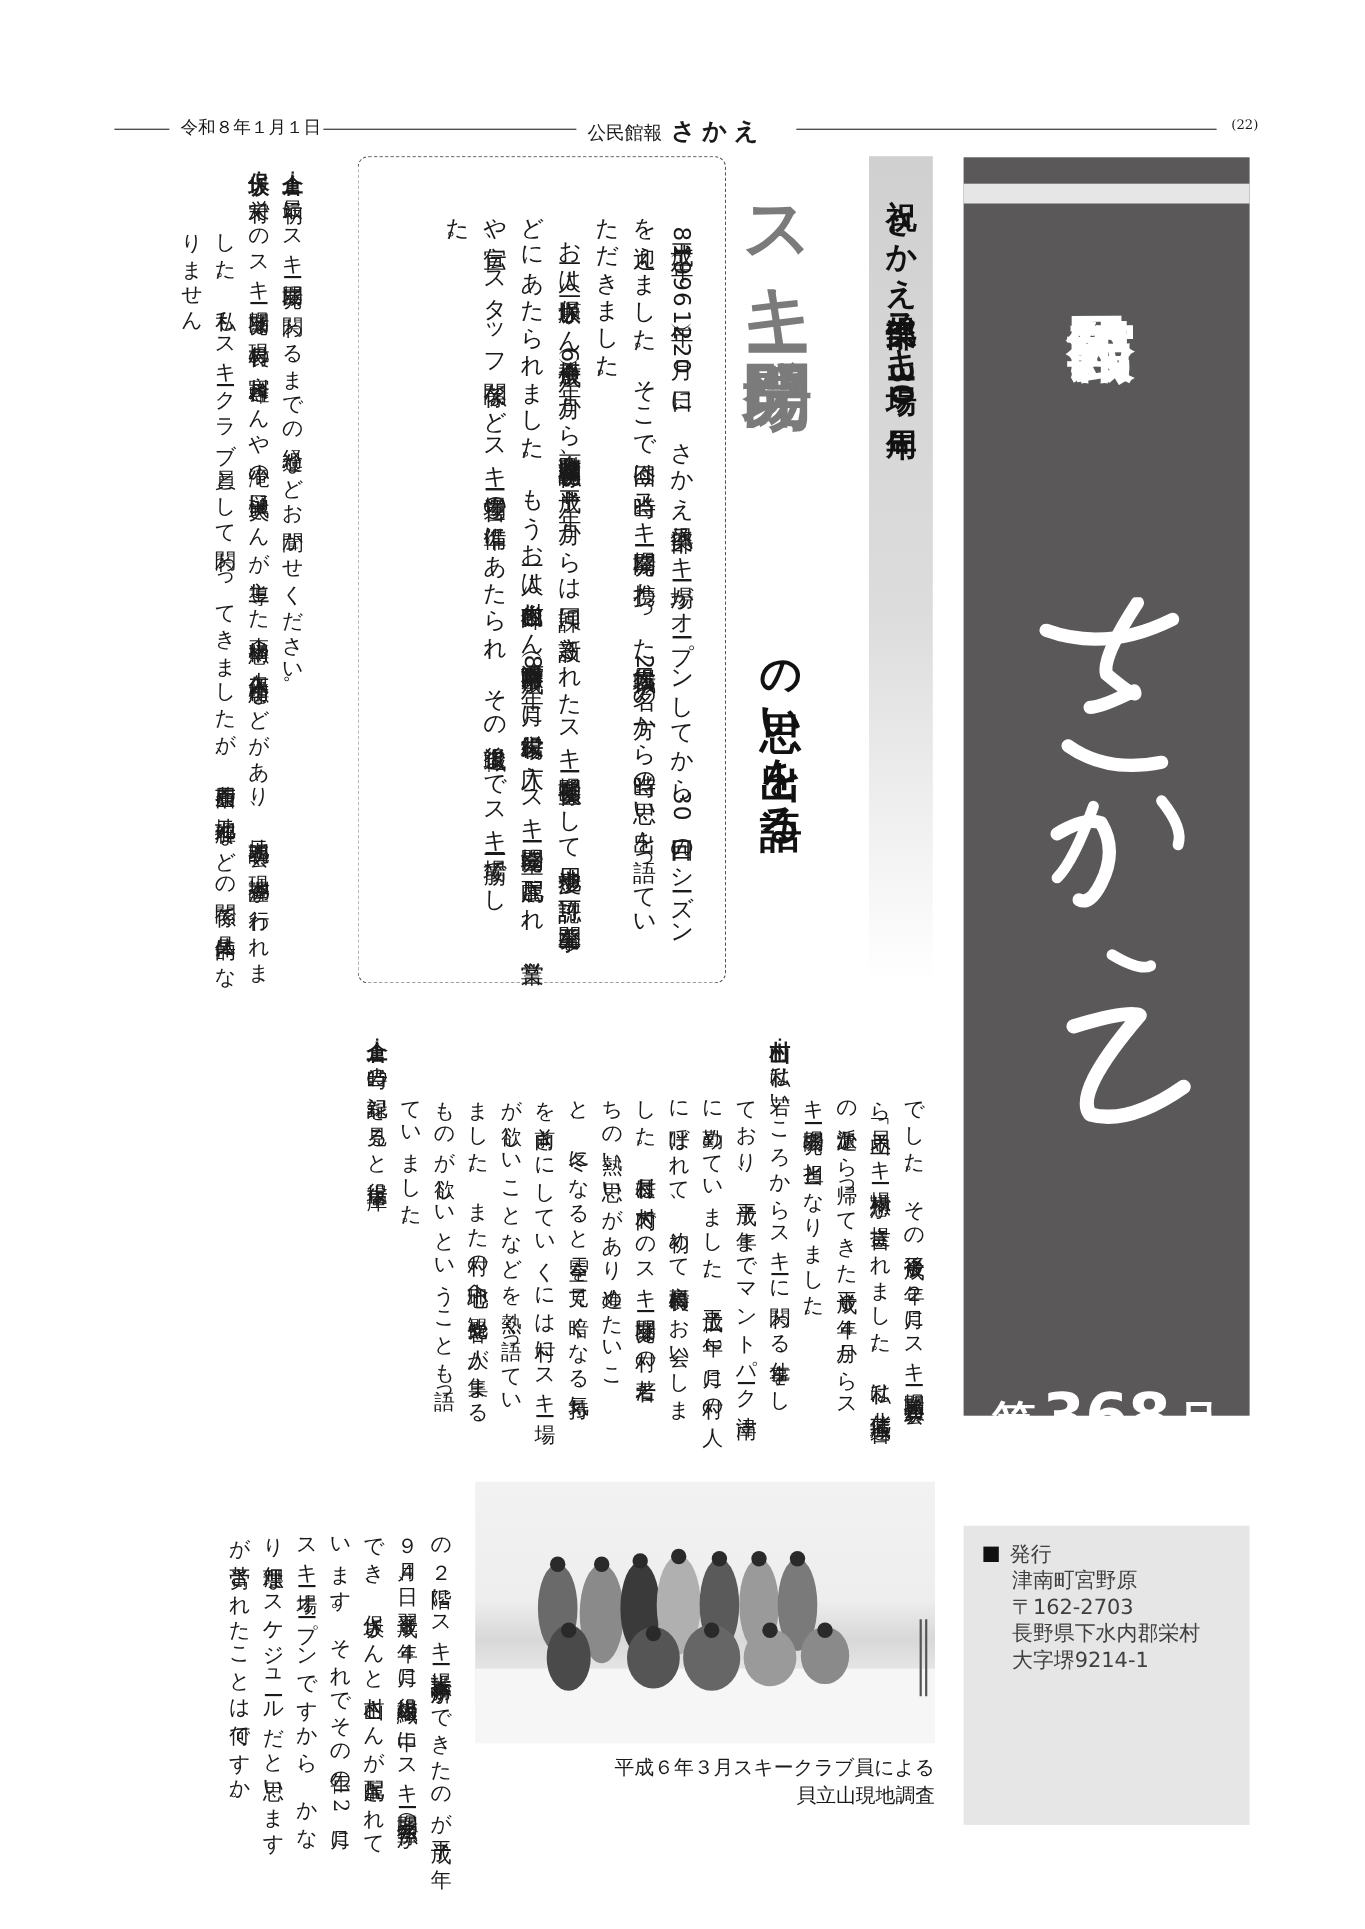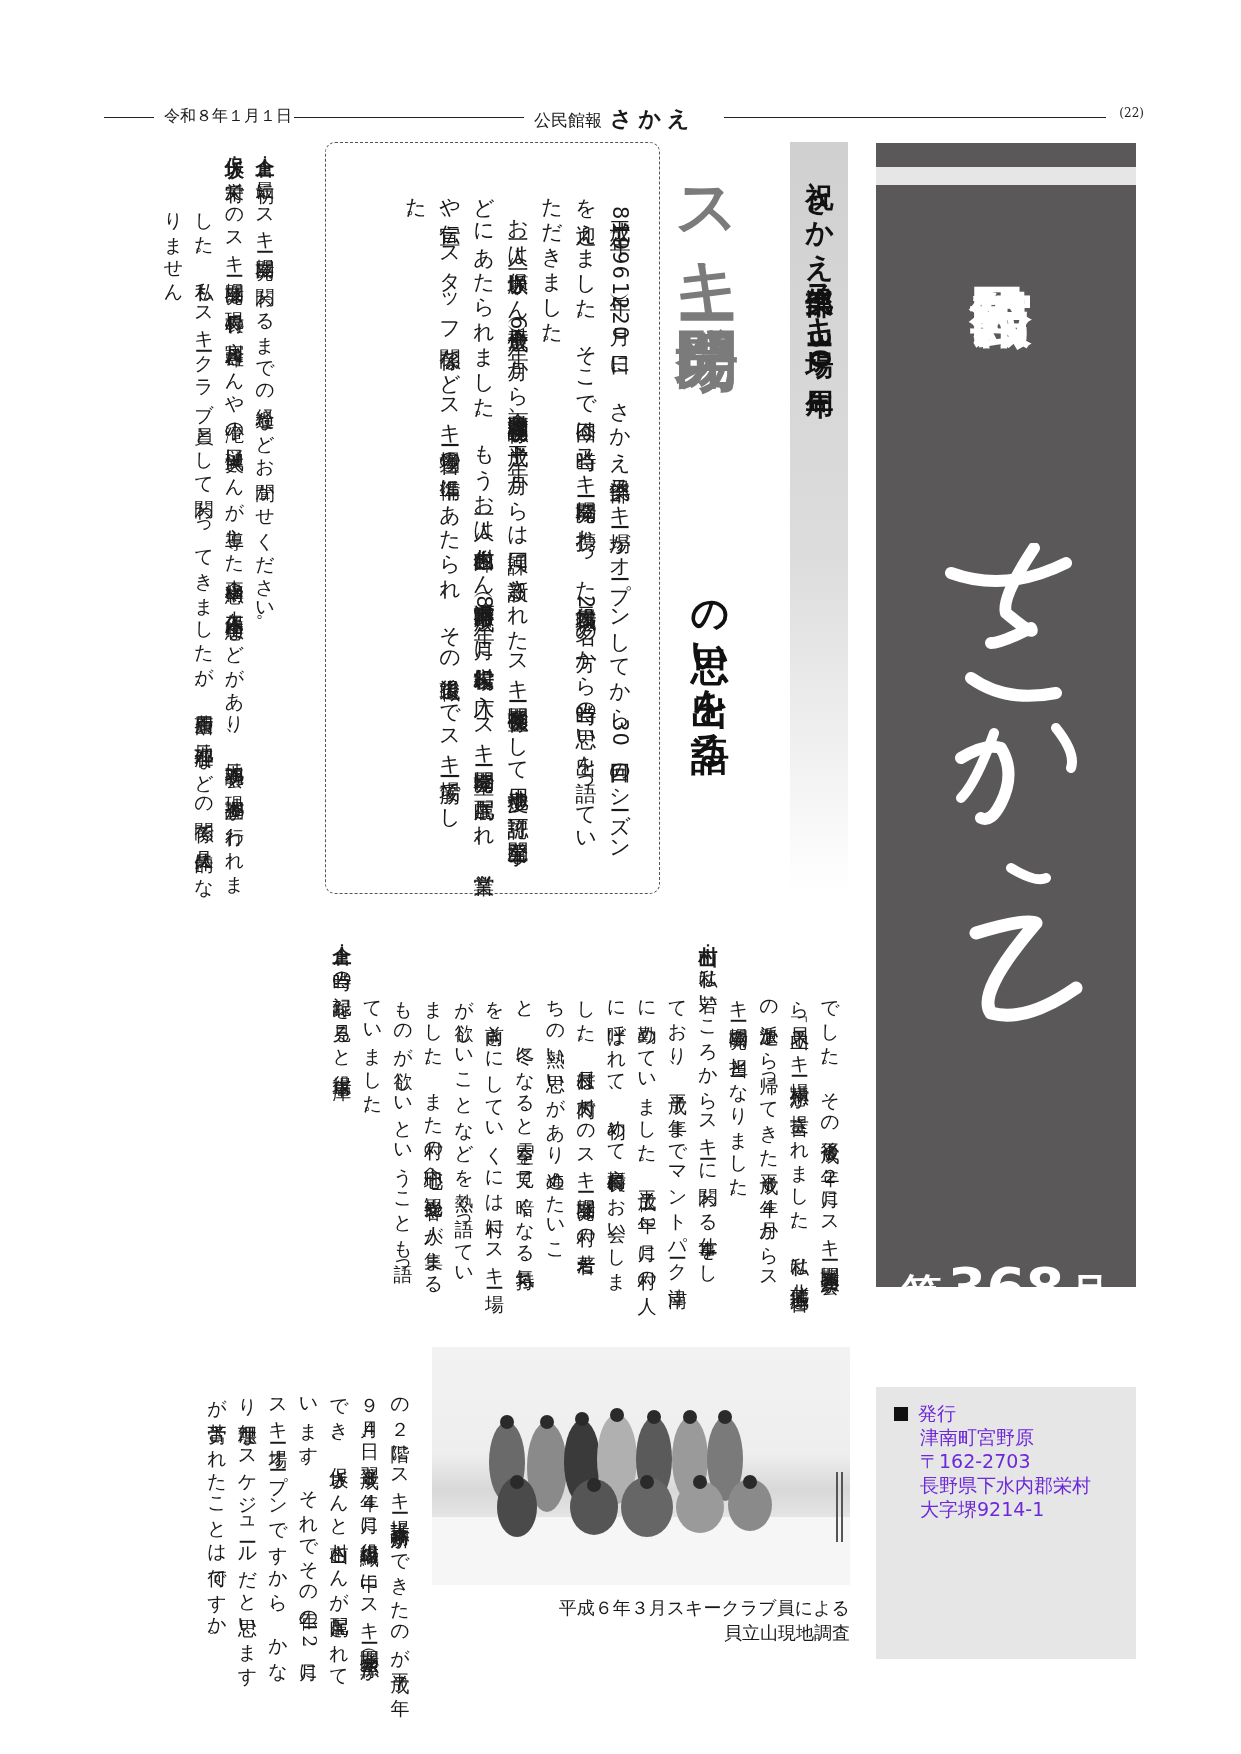--- a/index.html
+++ b/index.html
@@ -30,21 +30,21 @@
   .col p { margin:0; }
   .spk { font-family:"DejaVu Sans",sans-serif; font-weight:bold; }
   
   .mast { left:876px; top:143px; width:260px; height:1144px; background:#5a5859; }
   .mast .stripe { position:absolute; left:0; top:24px; width:100%; height:18px; background:#e6e6e6; }
   .mast .kominkan { position:absolute; left:90px; top:95px; font-family:"DejaVu Sans",sans-serif; font-weight:bold; font-size:62px; line-height:70px; color:#fff; }
   .mast .sakae { position:absolute; left:40px; top:400px; width:180px; height:800px; }
   .mast .issue { position:absolute; left:0; top:1112px; width:100%; text-align:center; font-family:"DejaVu Sans",sans-serif; font-weight:bold; color:#fff; font-size:40px; }
   .mast .issue b { font-size:56px; margin:0 6px; }
   .mast .issued { position:absolute; left:0; top:1182px; width:100%; text-align:left; font-family:Liberation Serif, serif; color:#fff; font-size:19px; letter-spacing:1px; }
-  .mast .info { position:absolute; left:0; top:1244px; width:100%; height:272px; background:#e6e6e6; font-family:"DejaVu Sans",sans-serif; font-size:19px; line-height:24px; color:#6d28d9; box-sizing:border-box; padding:14px 0 0 18px; }
+  .mast .info { position:absolute; left:0; top:1244px; width:100%; height:272px; background:#e6e6e6; font-family:"DejaVu Sans",sans-serif; font-size:19px; line-height:24px; color:#404040; box-sizing:border-box; padding:14px 0 0 18px; }
   .info .sec { margin-bottom:10px; }
   .info .sq { display:inline-block; width:14px; height:14px; background:#111; margin-right:10px; vertical-align:-1px; }
   .info .ind { padding-left:26px; }
   
   .photo { left:432px; top:1347px; width:418px; height:238px; background:linear-gradient(to bottom,#f2f2f2 0%,#eeeeee 45%,#d8d8d8 60%,#f4f4f4 85%,#fafafa 100%); overflow:hidden; }
   .caption { left:432px; top:1595px; width:418px; text-align:right; font-family:"DejaVu Sans",sans-serif; font-size:18px; line-height:25px; }
 </style>
 </head>
 <body>
 

